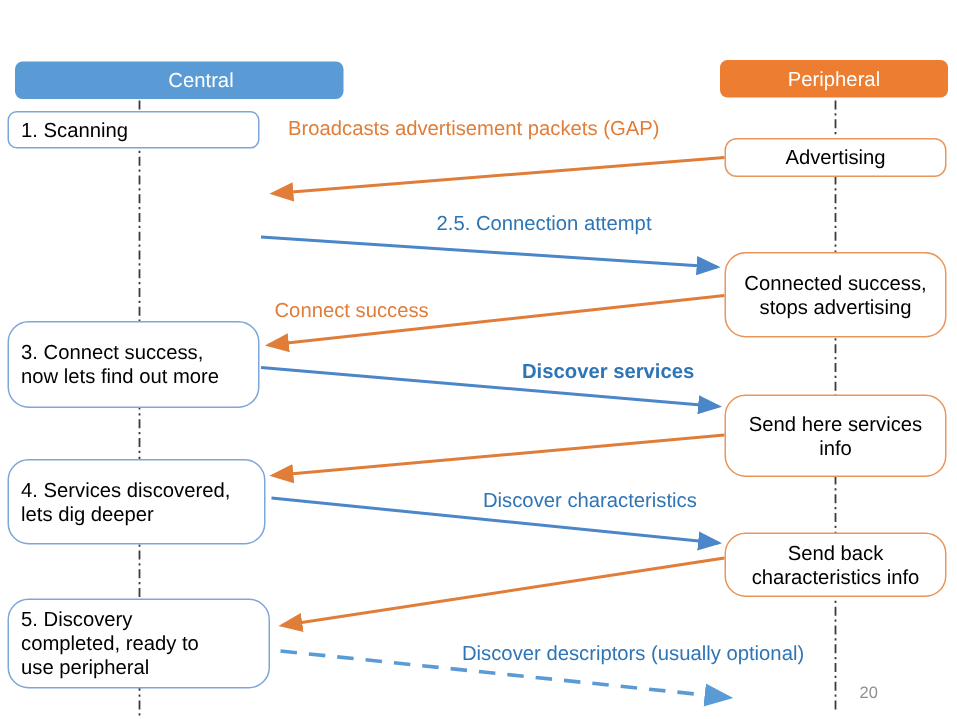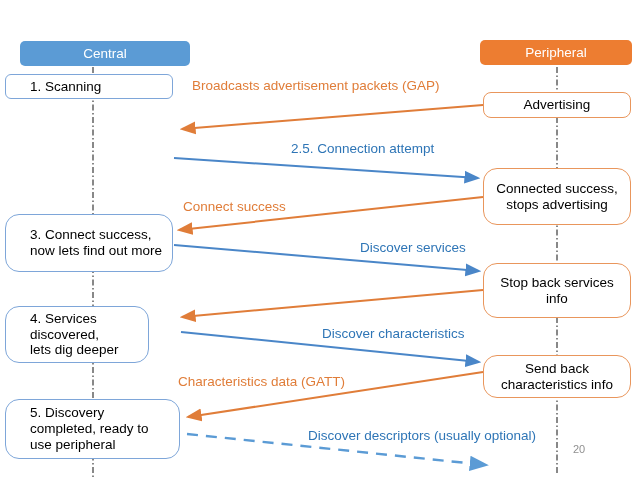--- a/index.html
+++ b/index.html
@@ -9,50 +9,50 @@
   }
   .title{
     position:absolute;top:6px;left:0;width:100%;text-align:center;
     font-size:28px;color:#3c3c3c;letter-spacing:-0.5px;
   }
   .layer{position:absolute;left:0;top:0;width:638px;height:479px;}
   .actor{
     position:absolute;height:25px;border-radius:5px;color:#fff;font-size:13.5px;
     display:flex;align-items:center;justify-content:center;
   }
-  .actor.central{left:20px;top:41px;width:170px;background:var(--central-fill,#5B9BD5);}
+  .actor.central{left:10px;top:41px;width:190px;background:var(--central-fill,#5B9BD5);padding-left:29px;}
   .actor.peripheral{left:480px;top:40px;width:152px;background:var(--peripheral-fill,#ED7D31);}
   .stepbox{
     position:absolute;background:#fff;box-sizing:border-box;font-size:13.5px;line-height:1.18;
     display:flex;flex-direction:column;justify-content:center;white-space:pre-line;
   }
-  .cbox{border:1.5px solid var(--left-box-border,#7EA6D9);padding-left:24px;text-align:left;}
+  .cbox{border:1.5px solid var(--left-box-border,#7EA6D9);padding-left:8px;text-align:left;}
   .pbox{border:1.5px solid var(--right-box-border,#E9965C);text-align:center;padding:0 4px;}
   .cbox.b1{left:5px;top:74px;width:168px;height:25px;border-radius:6px;}
   .cbox.b2{left:5px;top:121px;width:168px;height:78px;border-radius:14px;}
   .cbox.b3{left:5px;top:214px;width:168px;height:58px;border-radius:14px;}
-  .cbox.b4{left:5px;top:306px;width:144px;height:57px;border-radius:14px;}
+  .cbox.b4{left:5px;top:306px;width:172px;height:57px;border-radius:14px;}
   .cbox.b5{left:5px;top:399px;width:175px;height:60px;border-radius:14px;}
   .pbox.p1{left:483px;top:92px;width:148px;height:26px;border-radius:8px;}
   .pbox.p2{left:483px;top:168px;width:148px;height:57px;border-radius:14px;}
   .pbox.p3{left:483px;top:263px;width:148px;height:55px;border-radius:14px;}
   .pbox.p4{left:483px;top:355px;width:148px;height:43px;border-radius:14px;}
   .note{font-size:10px;line-height:1.25;white-space:normal;}
   .msg{position:absolute;font-size:13.5px;white-space:nowrap;}
   .msg.orange{color:var(--orange-label,#E07D39);}
   .msg.blue{color:var(--blue-label,#2E75B6);}
   .m1{left:192px;top:78px;}
   .m2{left:291px;top:141px;}
   .m3{left:183px;top:199px;}
-  .m4{left:360px;top:240px;}
+  .m4{left:348px;top:240px;font-weight:bold;}
   .m5{left:198px;top:280px;}
   .m6{left:322px;top:326px;}
   .m7{left:178px;top:374px;}
   .m8{left:308px;top:428px;}
-  .pagenum{position:absolute;left:573px;top:443px;font-size:11px;color:#909090;}
+  .pagenum{position:absolute;left:573px;top:456px;font-size:11px;color:#909090;}
   .lifeline{stroke:#3a3a3a;stroke-width:1.2;}
   .arrow{fill:none;stroke-width:2;}
   .arrow.orange{stroke:var(--orange-label,#E07D39);}
   .arrow.blue{stroke:#4a86c8;}
   .arrow.lightblue{stroke:#5B9BD5;stroke-width:2.4;}
 </style>
 </head>
 <body>
 
 <div class="slide" style="--central-fill: #5B9BD5; --peripheral-fill: #ED7D31; --blue-label: #2E75B6; --orange-label: #E07D39; --left-box-border: #7EA6D9; --right-box-border: #E9965C;">
@@ -111,32 +111,31 @@
   <div class="stepbox pbox p2">
     <div>Connected success,
 stops advertising</div>
   </div>
 
   <div class="stepbox pbox p1">
     <div>Advertising</div>
   </div>
 
   <div class="stepbox pbox p3">
-    <div>Stop back services
+    <div>Send here services
 info</div>
   </div>
 
   <div class="stepbox pbox p4">
     <div>Send back
 characteristics info</div>
   </div>
 
   <div class="msg orange m1">Broadcasts advertisement packets (GAP)</div>
   <div class="msg blue m2">2.5. Connection attempt</div>
   <div class="msg orange m3">Connect success</div>
   <div class="msg blue m4">Discover services</div>
   <div class="msg blue m6">Discover characteristics</div>
-  <div class="msg orange m7">Characteristics data (GATT)</div>
   <div class="msg blue m8">Discover descriptors (usually optional)</div>
 
   <div class="pagenum">20</div>
 
 </div>
 
 </body></html>

